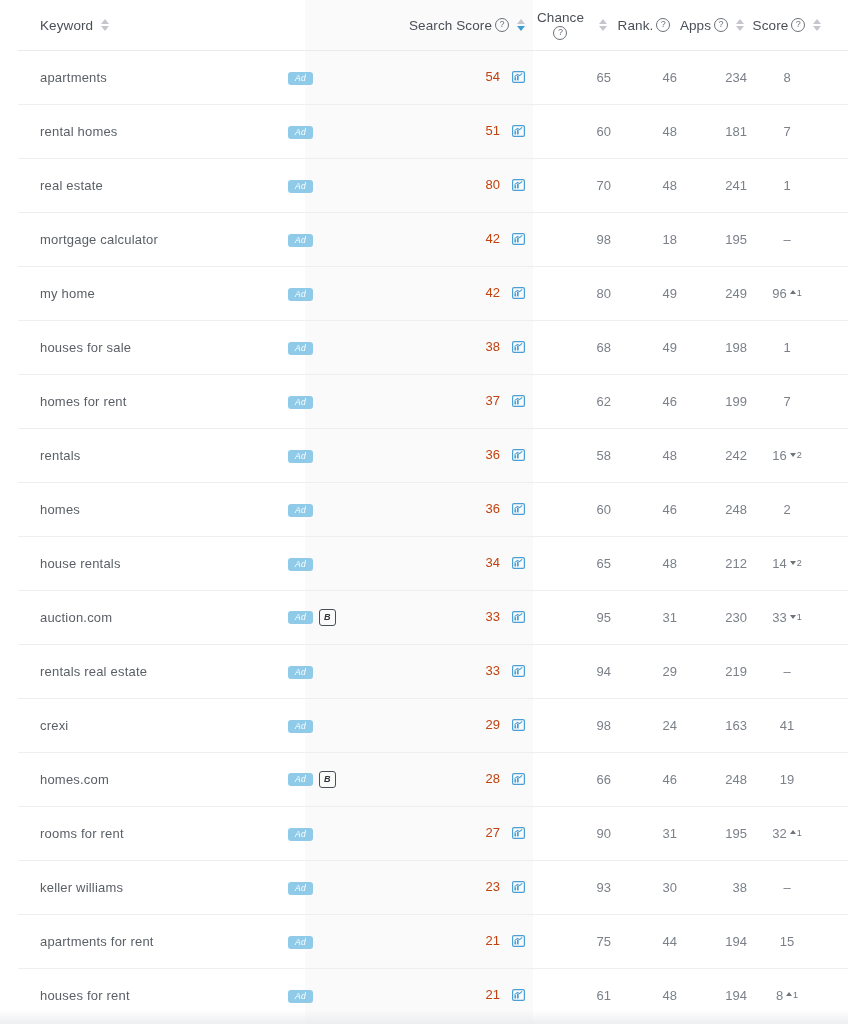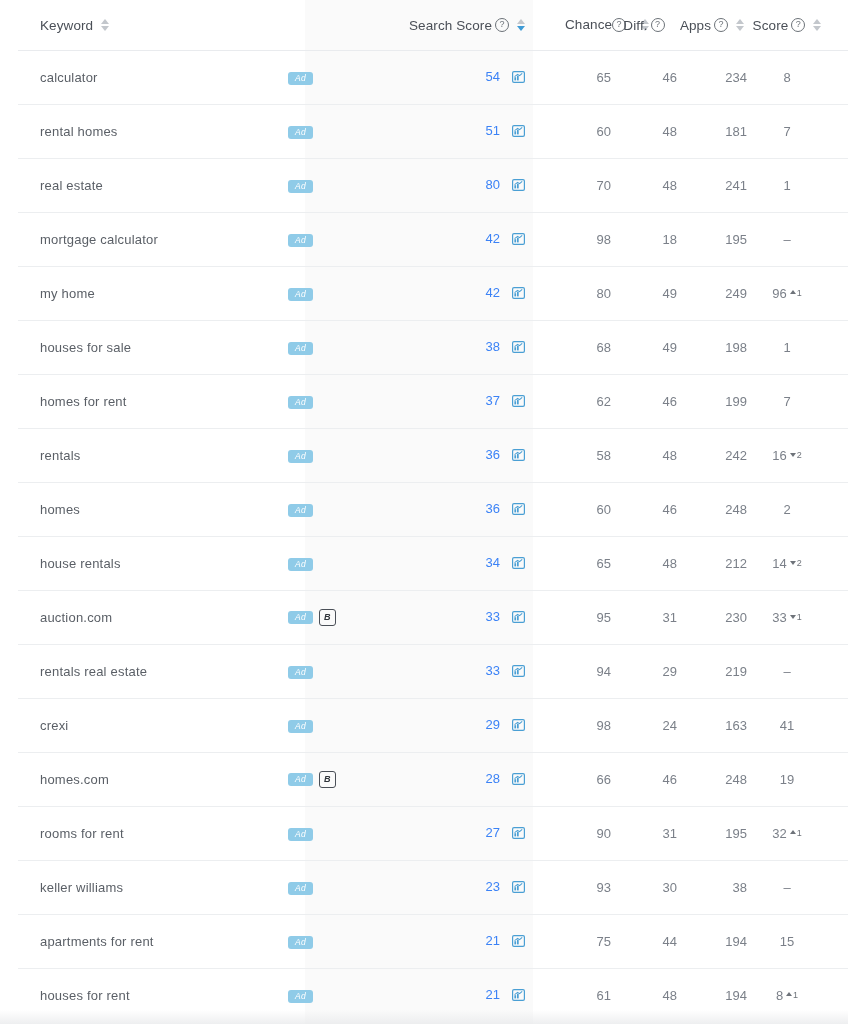--- a/index.html
+++ b/index.html
@@ -83,24 +83,23 @@
   thead th.th-rank    { text-align: center; }
 
   .hdr-inline {
     display: inline-flex;
     align-items: center;
     gap: 3px;
     white-space: nowrap;
   }
   .hdr-stack {
     display: inline-flex;
-    flex-direction: row;
+    flex-direction: column;
     align-items: center;
     line-height: 1.15;
-    margin-left: 32px;
   }
   .hdr-chance-row {
     display: inline-flex;
     align-items: center;
     justify-content: center;
     gap: 10px;
   }
 
   
   .qm {
@@ -189,21 +188,21 @@
     line-height: 1;
     padding: 2.5px 4px 3px 4px;
     margin-left: 6px;
     vertical-align: middle;
   }
 
   .score-val {
     display: inline-block;
     min-width: 18px;
     text-align: right;
-    color: #3b82f6;
+    color: #c2410c;
   }
   .chart-ico {
     display: inline-block;
     margin-left: 12px;
     vertical-align: -2px;
     cursor: pointer;
   }
 
   .rank-val { color: #7b8089; }
   .delta {
@@ -293,21 +292,21 @@
               </span>
               <span class="sorter">
                 <span class="tri-up"></span>
                 <span class="tri-dn"></span>
               </span>
             </span>
           </th>
 
           <th class="th-diff">
             <span class="hdr-inline">
-              <span>Diff.</span>
+              <span>Rank.</span>
               <span class="qm">?</span>
             </span>
           </th>
 
           <th class="th-apps">
             <span class="hdr-inline">
               <span>Apps</span>
               <span class="qm">?</span>
               <span class="sorter">
                 <span class="tri-up"></span>
@@ -325,21 +324,21 @@
                 <span class="tri-dn"></span>
               </span>
             </span>
           </th>
 
           <th></th>
         </tr>
       </thead>
       <tbody id="tbody">
           <tr>
-            <td class="kw-cell">calculator</td>
+            <td class="kw-cell">apartments</td>
             <td class="badge-cell"><span class="badge-ad">Ad</span></td>
             <td class="score-cell"><span class="score-val">54</span><span class="chart-ico"><svg width="13" height="12" viewBox="0 0 13 12">
                   <rect x="0.6" y="0.6" width="11.8" height="10.8" rx="1.4" fill="none" stroke="#4a9fd4" stroke-width="1.2"></rect>
                   <rect x="2.4" y="6.2" width="1.7" height="3.2" fill="#4a9fd4"></rect>
                   <rect x="5.0" y="4.6" width="1.7" height="4.8" fill="#4a9fd4"></rect>
                   <path d="M2.6 5.6 L5.6 3.4 L7.6 4.6 L10.2 2.4" fill="none" stroke="#4a9fd4" stroke-width="1.1" stroke-linejoin="round"></path>
                 </svg></span></td>
             <td class="num-cell">65</td>
             <td class="num-cell">46</td>
             <td class="num-cell">234</td>

